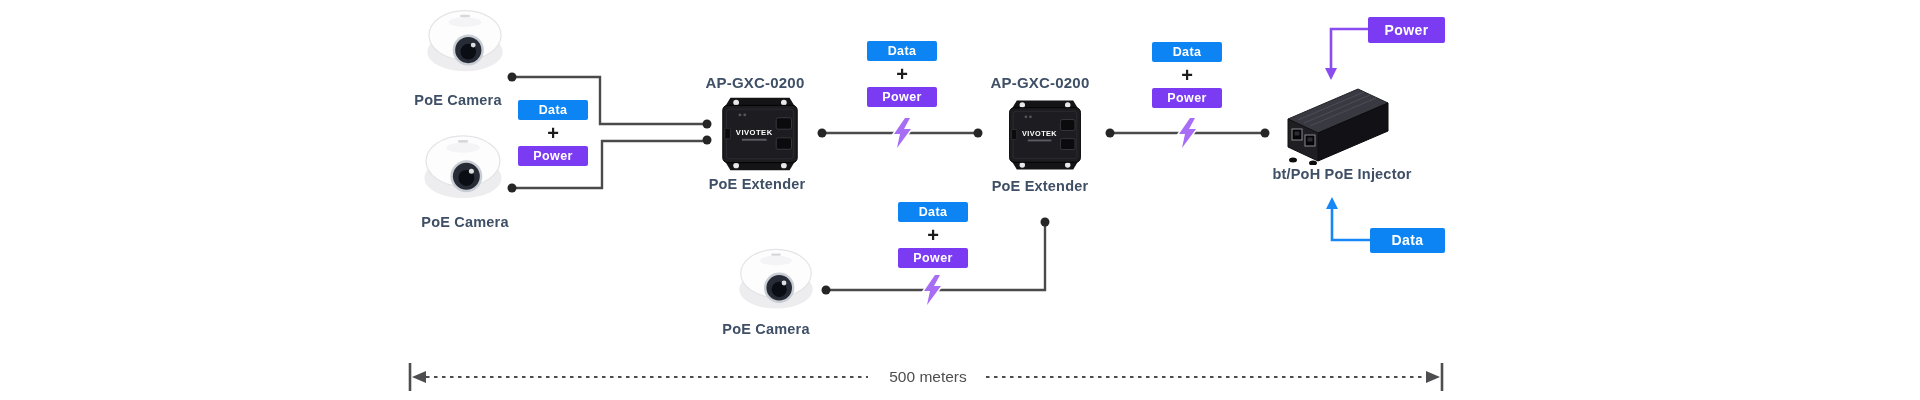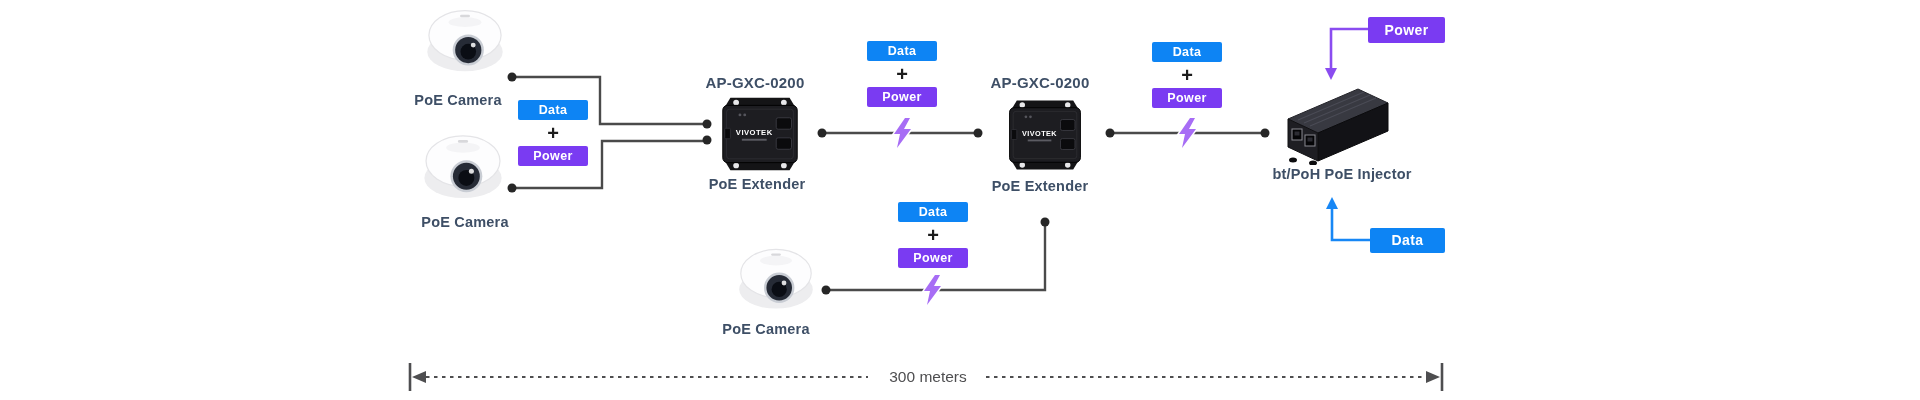--- a/index.html
+++ b/index.html
@@ -199,15 +199,15 @@
     <circle cx="60" cy="50" r="3" fill="#ffffff" opacity="0.85"></circle>
   </svg>
   <div class="dev-label" style="left:686px;top:321px;width:160px;">PoE Camera</div>
 
   <div class="badge-group" style="left:898px;top:202px;">
     <div class="badge badge-data">Data</div>
     <div class="plus">+</div>
     <div class="badge badge-power">Power</div>
   </div>
 
-  <div class="dim-label" style="left:848px;top:368px;width:160px;">300 meters</div>
+  <div class="dim-label" style="left:848px;top:368px;width:160px;">500 meters</div>
 
 </div>
 
 </body></html>

